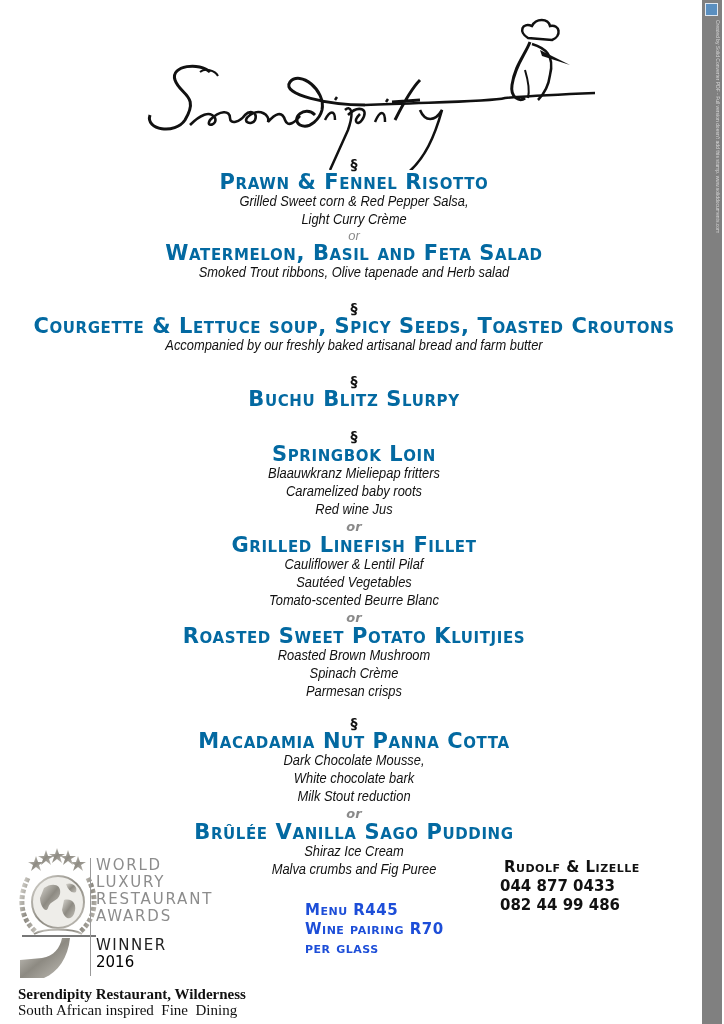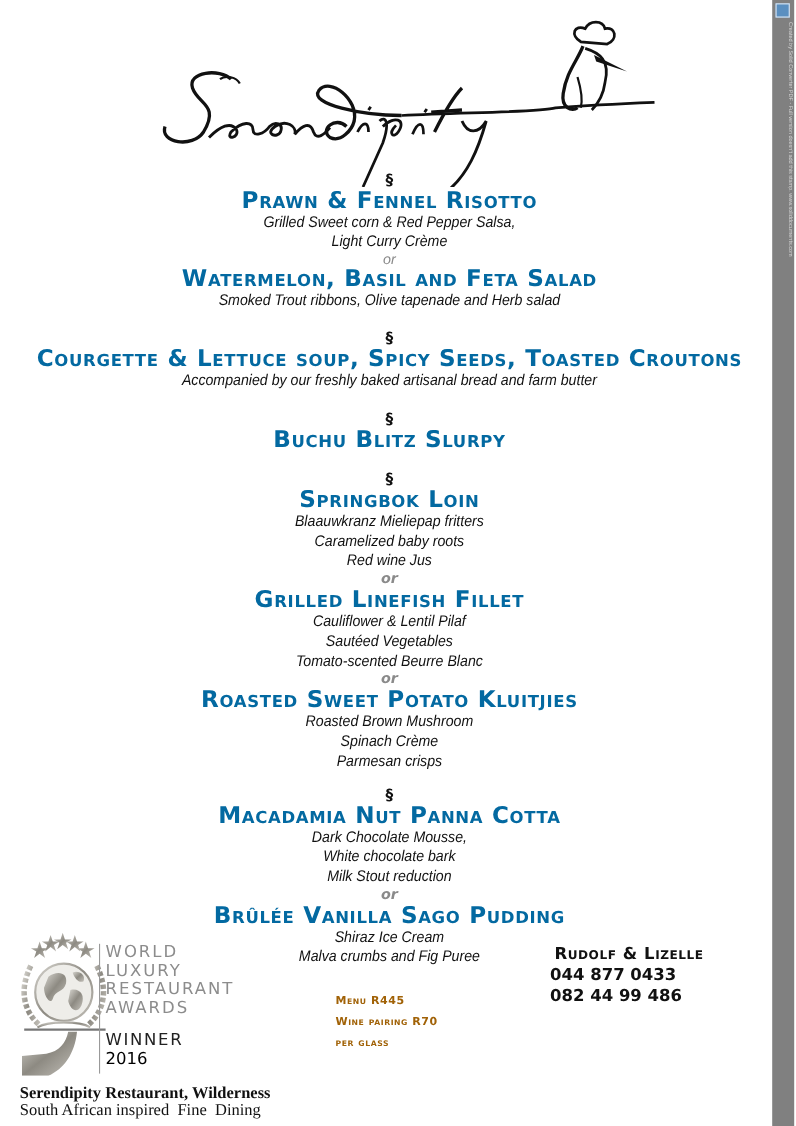--- a/index.html
+++ b/index.html
@@ -16,21 +16,21 @@
   .sidebar { position:absolute; left:702px; top:0; width:20px; height:1024px; background:#808080; }
   .sidebar-icon { position:absolute; left:705px; top:3px; width:13px; height:13px; background:#5a8fc0; border:1px solid #dfe8f2; box-sizing:border-box; }
   .sidebar-text { position:absolute; left:702px; top:20px; width:20px; height:230px; writing-mode:vertical-rl; font-size:5px; color:#d6d6d6; line-height:8px; overflow:hidden; }
   .award { position:absolute; left:14px; top:848px; width:90px; height:130px; }
   .award-divider { position:absolute; left:90px; top:858px; width:1px; height:118px; background:#999; }
   .award-text { position:absolute; left:96px; top:857px; font-family:"DejaVu Sans", sans-serif; font-size:15px; line-height:17px; letter-spacing:1.8px; color:#8c8c8c; font-weight:400; }
   .award-text .win { color:#222; letter-spacing:1.5px;margin-top:12px; }
   .award-text .yr { color:#000000; letter-spacing:0; }
   .restaurant { position:absolute; left:18px; top:986px; font-family:"Liberation Serif", serif; font-size:15px; line-height:16px; color:#111; }
   .restaurant .name { font-weight:bold; }
-  .pricing { position:absolute; left:305px; top:901px; font-family:"DejaVu Sans", sans-serif; font-weight:bold; font-variant:small-caps; font-size:10px; line-height:19px; letter-spacing:0.5px; color:#a16207; }
+  .pricing { position:absolute; left:305px; top:901px; font-family:"DejaVu Sans", sans-serif; font-weight:bold; font-variant:small-caps; font-size:15px; line-height:19px; letter-spacing:0.5px; color:#1d4ed8; }
   .contact { position:absolute; left:500px; top:858px; font-family:"DejaVu Sans", sans-serif; font-weight:bold; font-size:15px; line-height:19px; color:#111; }
   .contact .owners { font-variant:small-caps; letter-spacing:0.5px; margin-left:4px; }
 </style>
 </head>
 <body>
 
 <div class="logo">
   <svg width="480" height="160" viewBox="0 0 480 160">
     <title>Serendipity</title>
 

